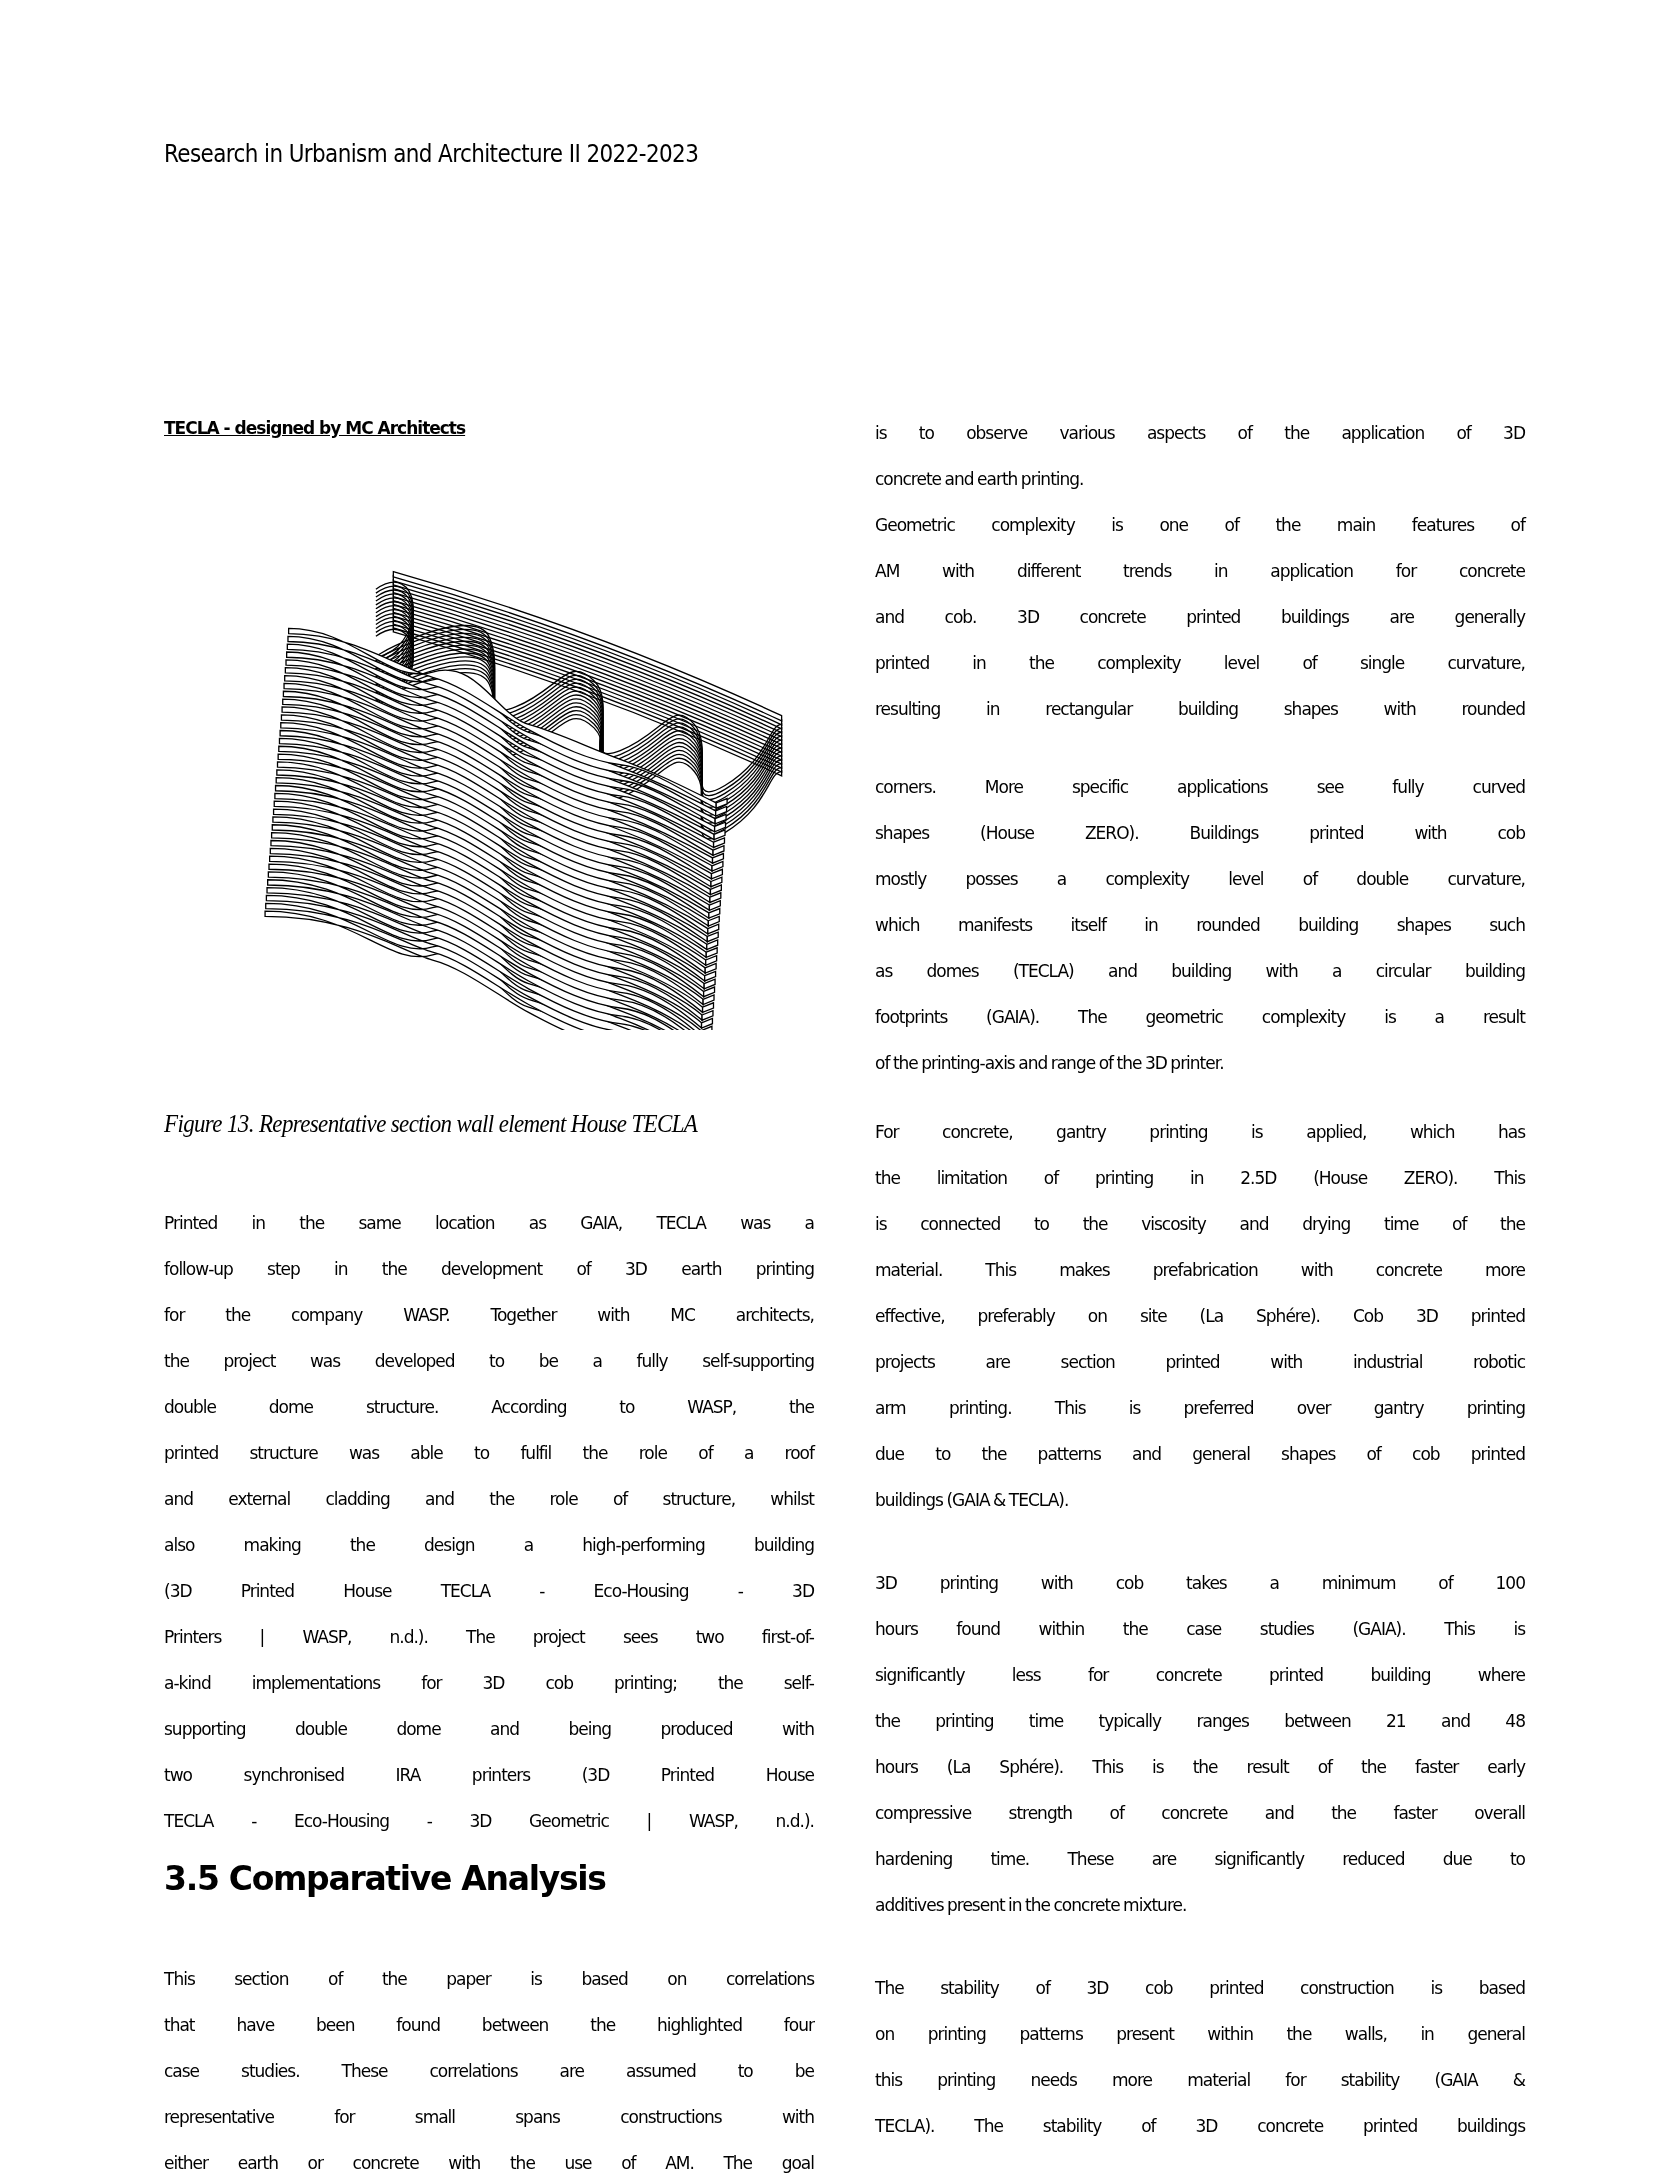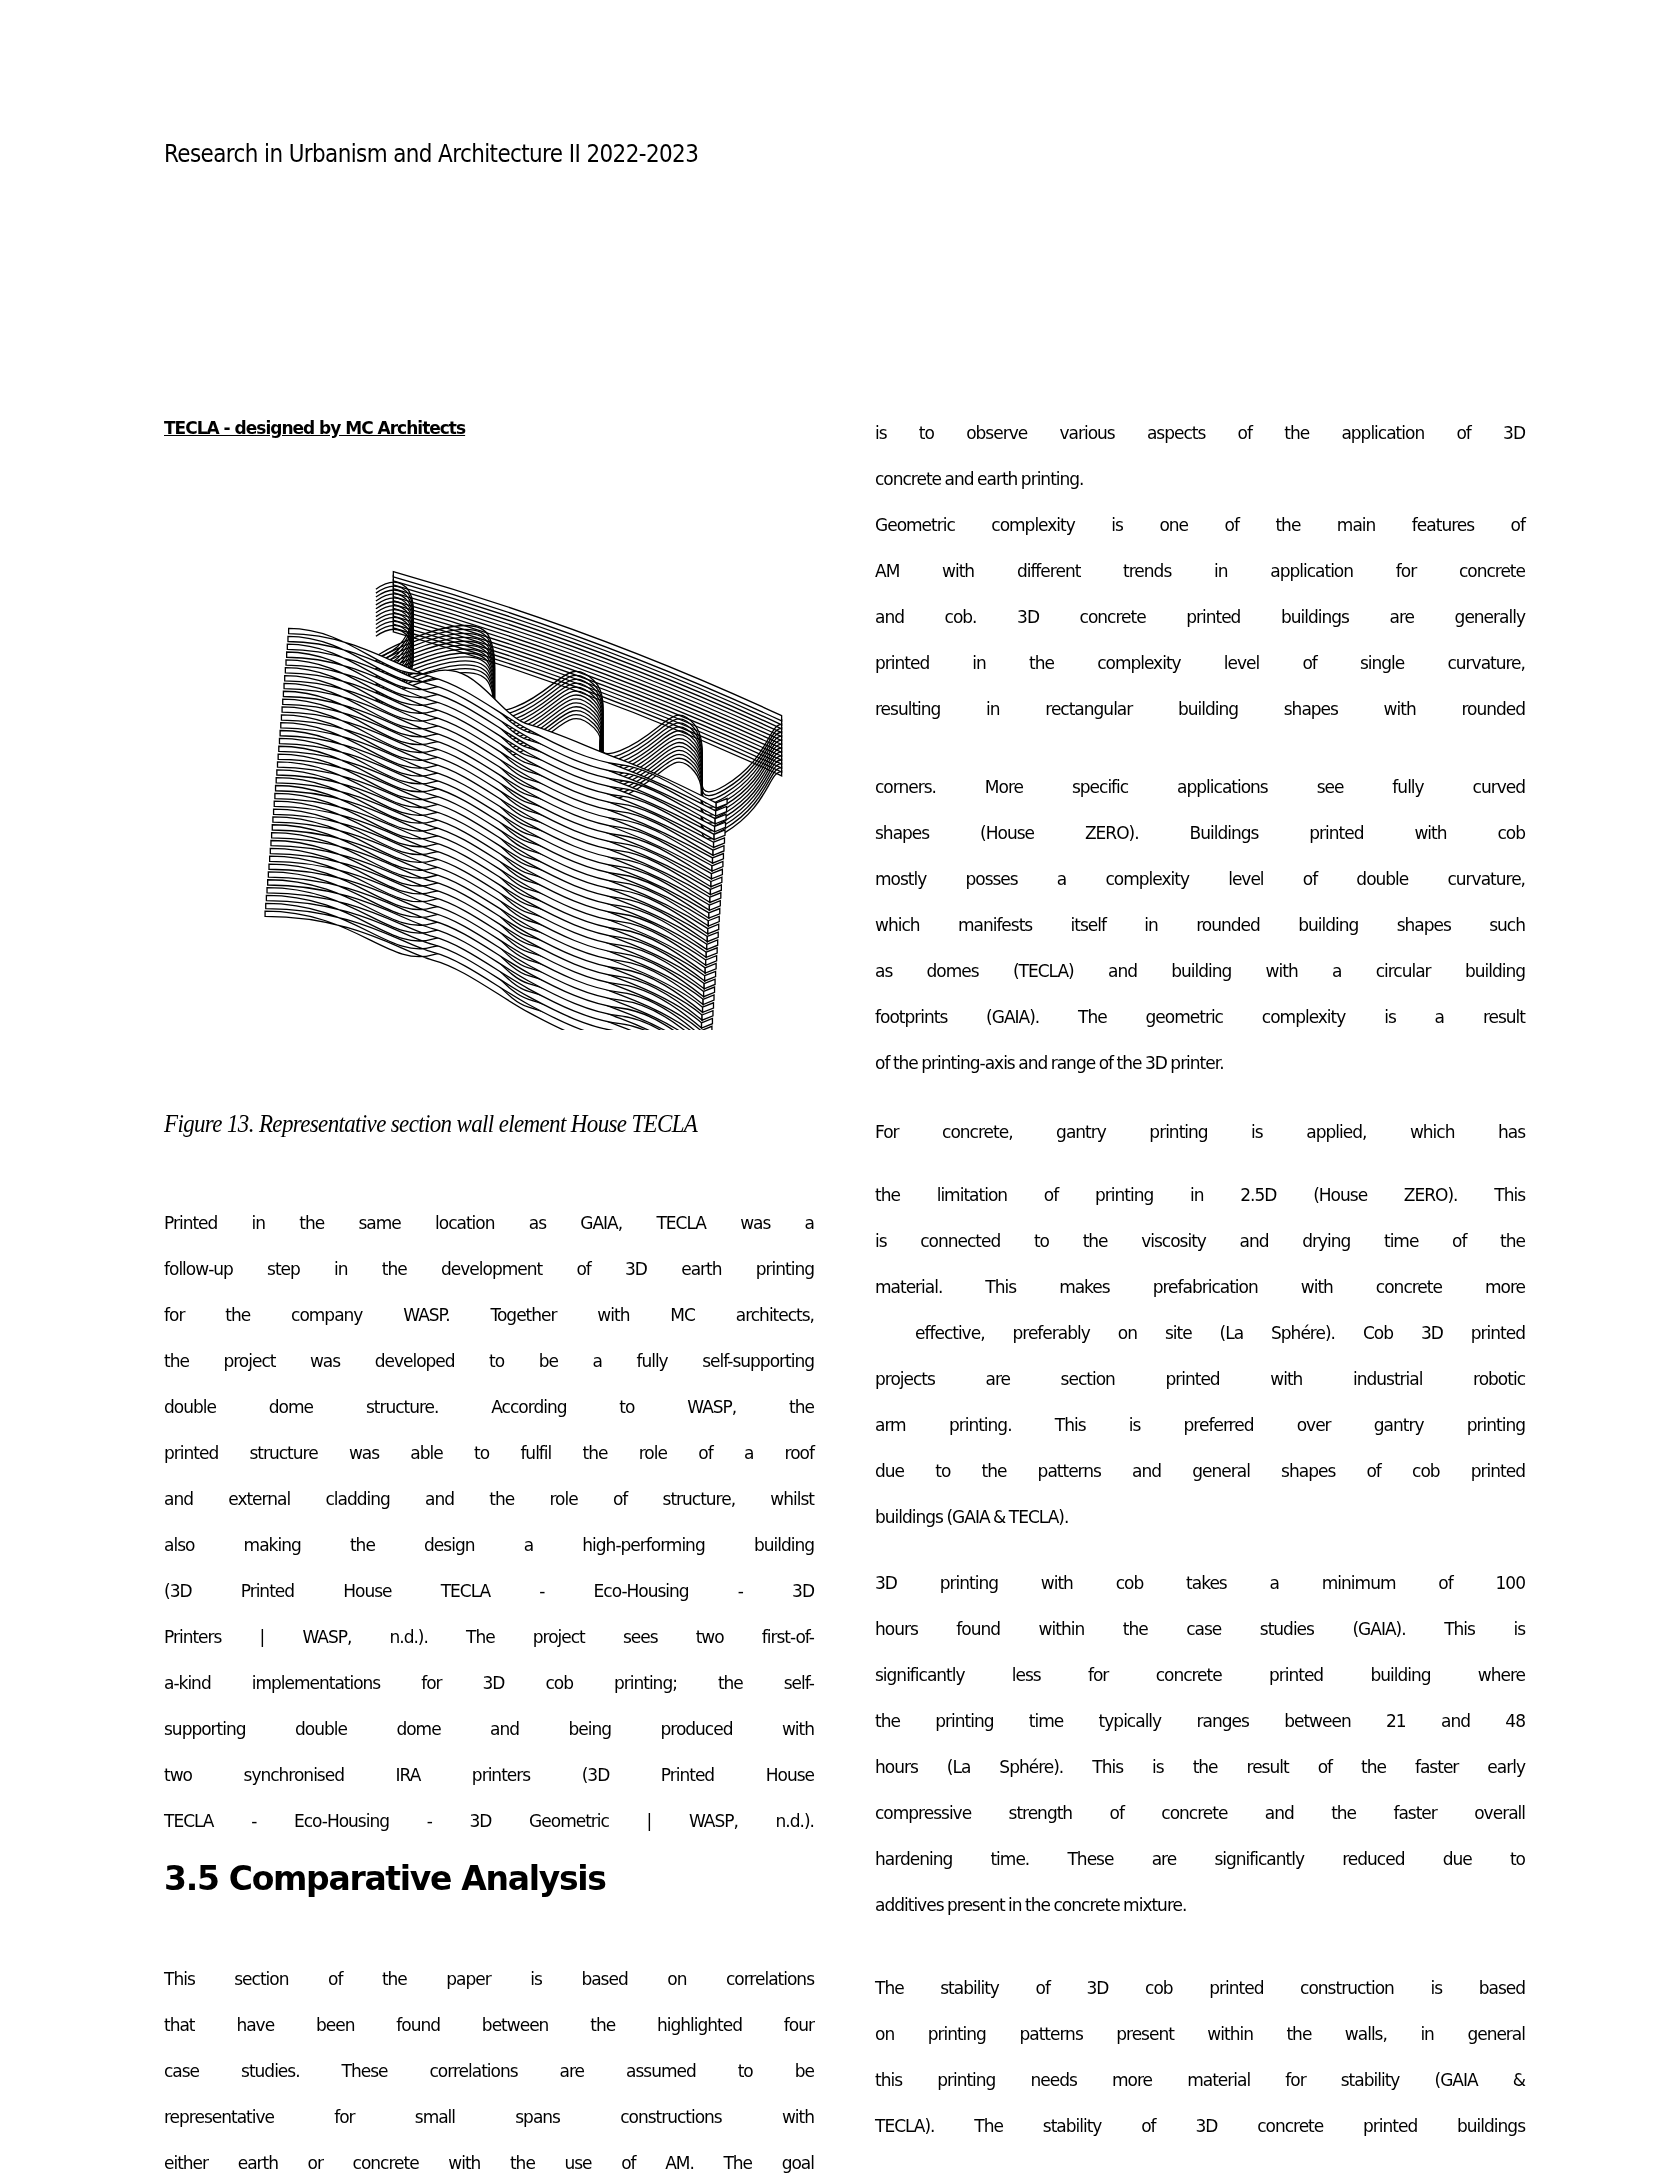--- a/index.html
+++ b/index.html
@@ -558,24 +558,24 @@
     <span class="line" style="display: block; margin-top: 32px;">corners. More specific applications see fully curved</span>
     <span class="line" style="display: block;">shapes (House ZERO). Buildings printed with cob</span>
     <span class="line" style="display: block;">mostly posses a complexity level of double curvature,</span>
     <span class="line" style="display: block;">which manifests itself in rounded building shapes such</span>
     <span class="line" style="display: block;">as domes (TECLA) and building with a circular building</span>
     <span class="line" style="display: block;">footprints (GAIA). The geometric complexity is a result</span>
     <span class="line last">of the printing-axis and range of the 3D printer.</span>
   </div>
 <div class="para" style="left:875px; top:1109px;" id="rp3">
     <span class="line" style="display: block;">For concrete, gantry printing is applied, which has</span>
-    <span class="line" style="display: block; margin-top: 17px;">the limitation of printing in 2.5D (House ZERO). This</span>
+    <span class="line" style="display: block;">the limitation of printing in 2.5D (House ZERO). This</span>
     <span class="line" style="display: block;">is connected to the viscosity and drying time of the</span>
     <span class="line" style="display: block;">material. This makes prefabrication with concrete more</span>
-    <span class="line" style="display: block; margin-left: 40px;">effective, preferably on site (La Sphére). Cob 3D printed</span>
+    <span class="line" style="display: block;">effective, preferably on site (La Sphére). Cob 3D printed</span>
     <span class="line" style="display: block;">projects are section printed with industrial robotic</span>
     <span class="line" style="display: block;">arm printing. This is preferred over gantry printing</span>
     <span class="line" style="display: block;">due to the patterns and general shapes of cob printed</span>
     <span class="line last">buildings (GAIA &amp; TECLA).</span>
   </div>
 <div class="para" style="left:875px; top:1560px;" id="rp4">
     <span class="line" style="display: block;">3D printing with cob takes a minimum of 100</span>
     <span class="line" style="display: block;">hours found within the case studies (GAIA). This is</span>
     <span class="line" style="display: block;">significantly less for concrete printed building where</span>
     <span class="line" style="display: block;">the printing time typically ranges between 21 and 48</span>

